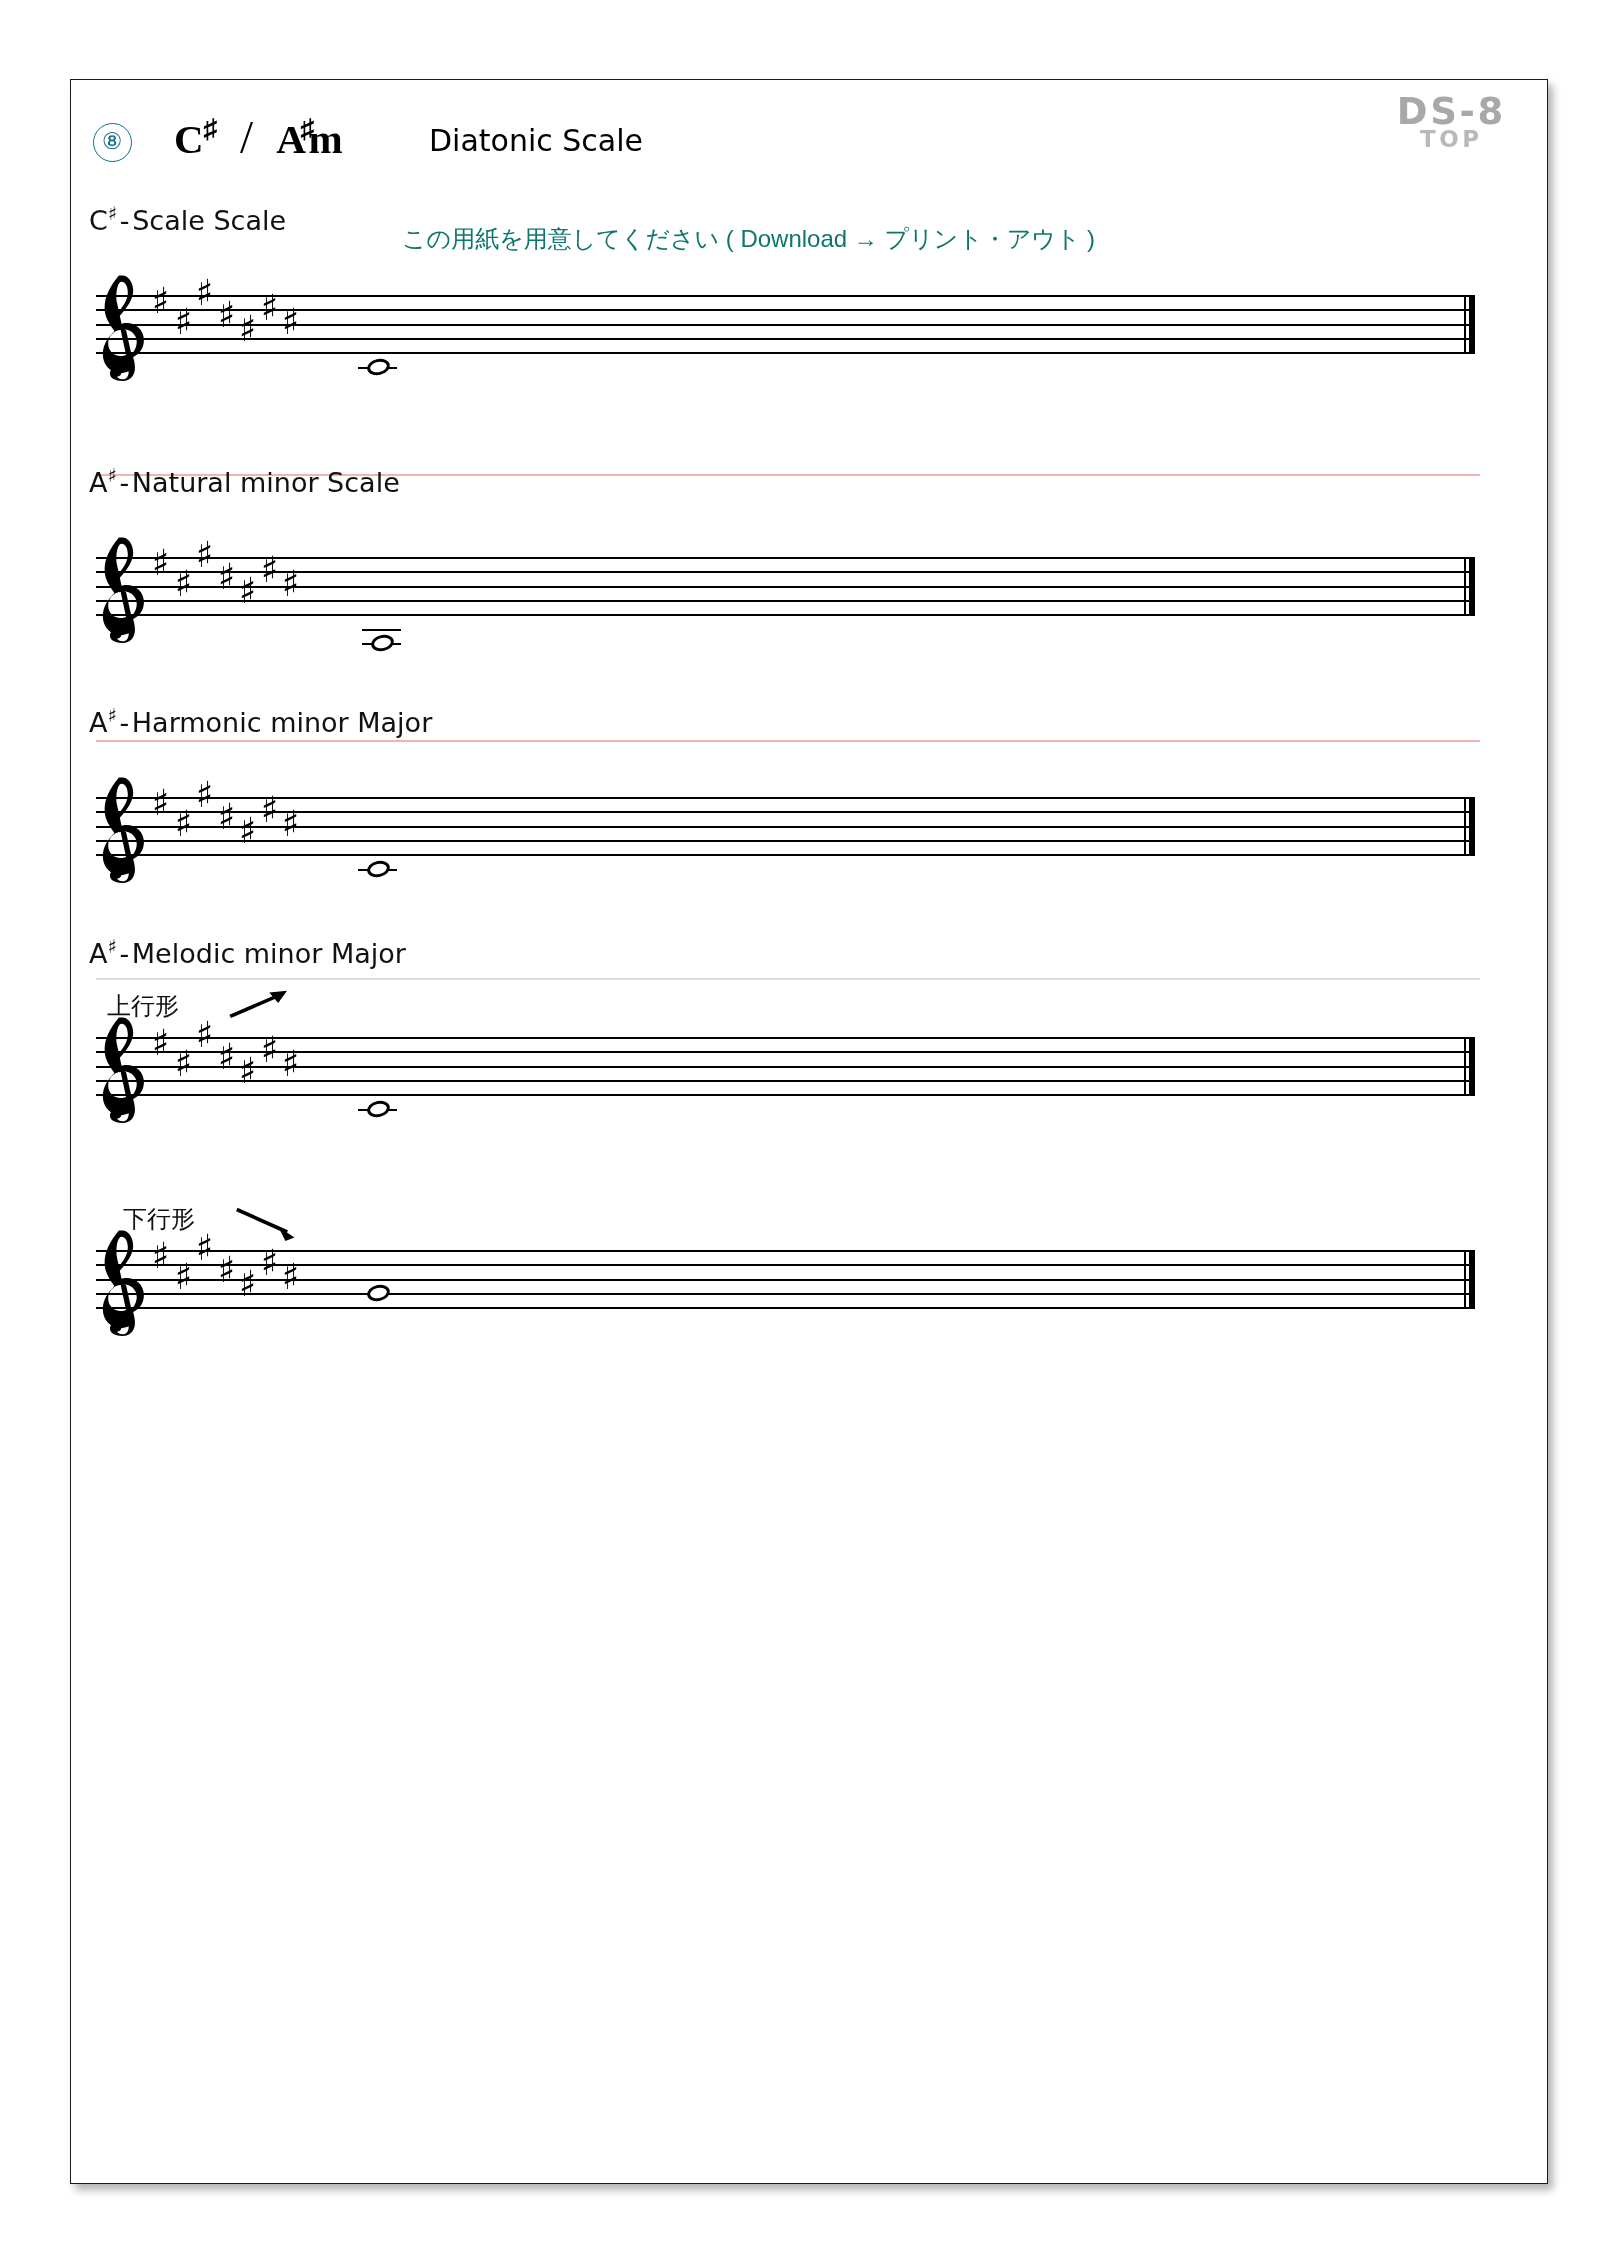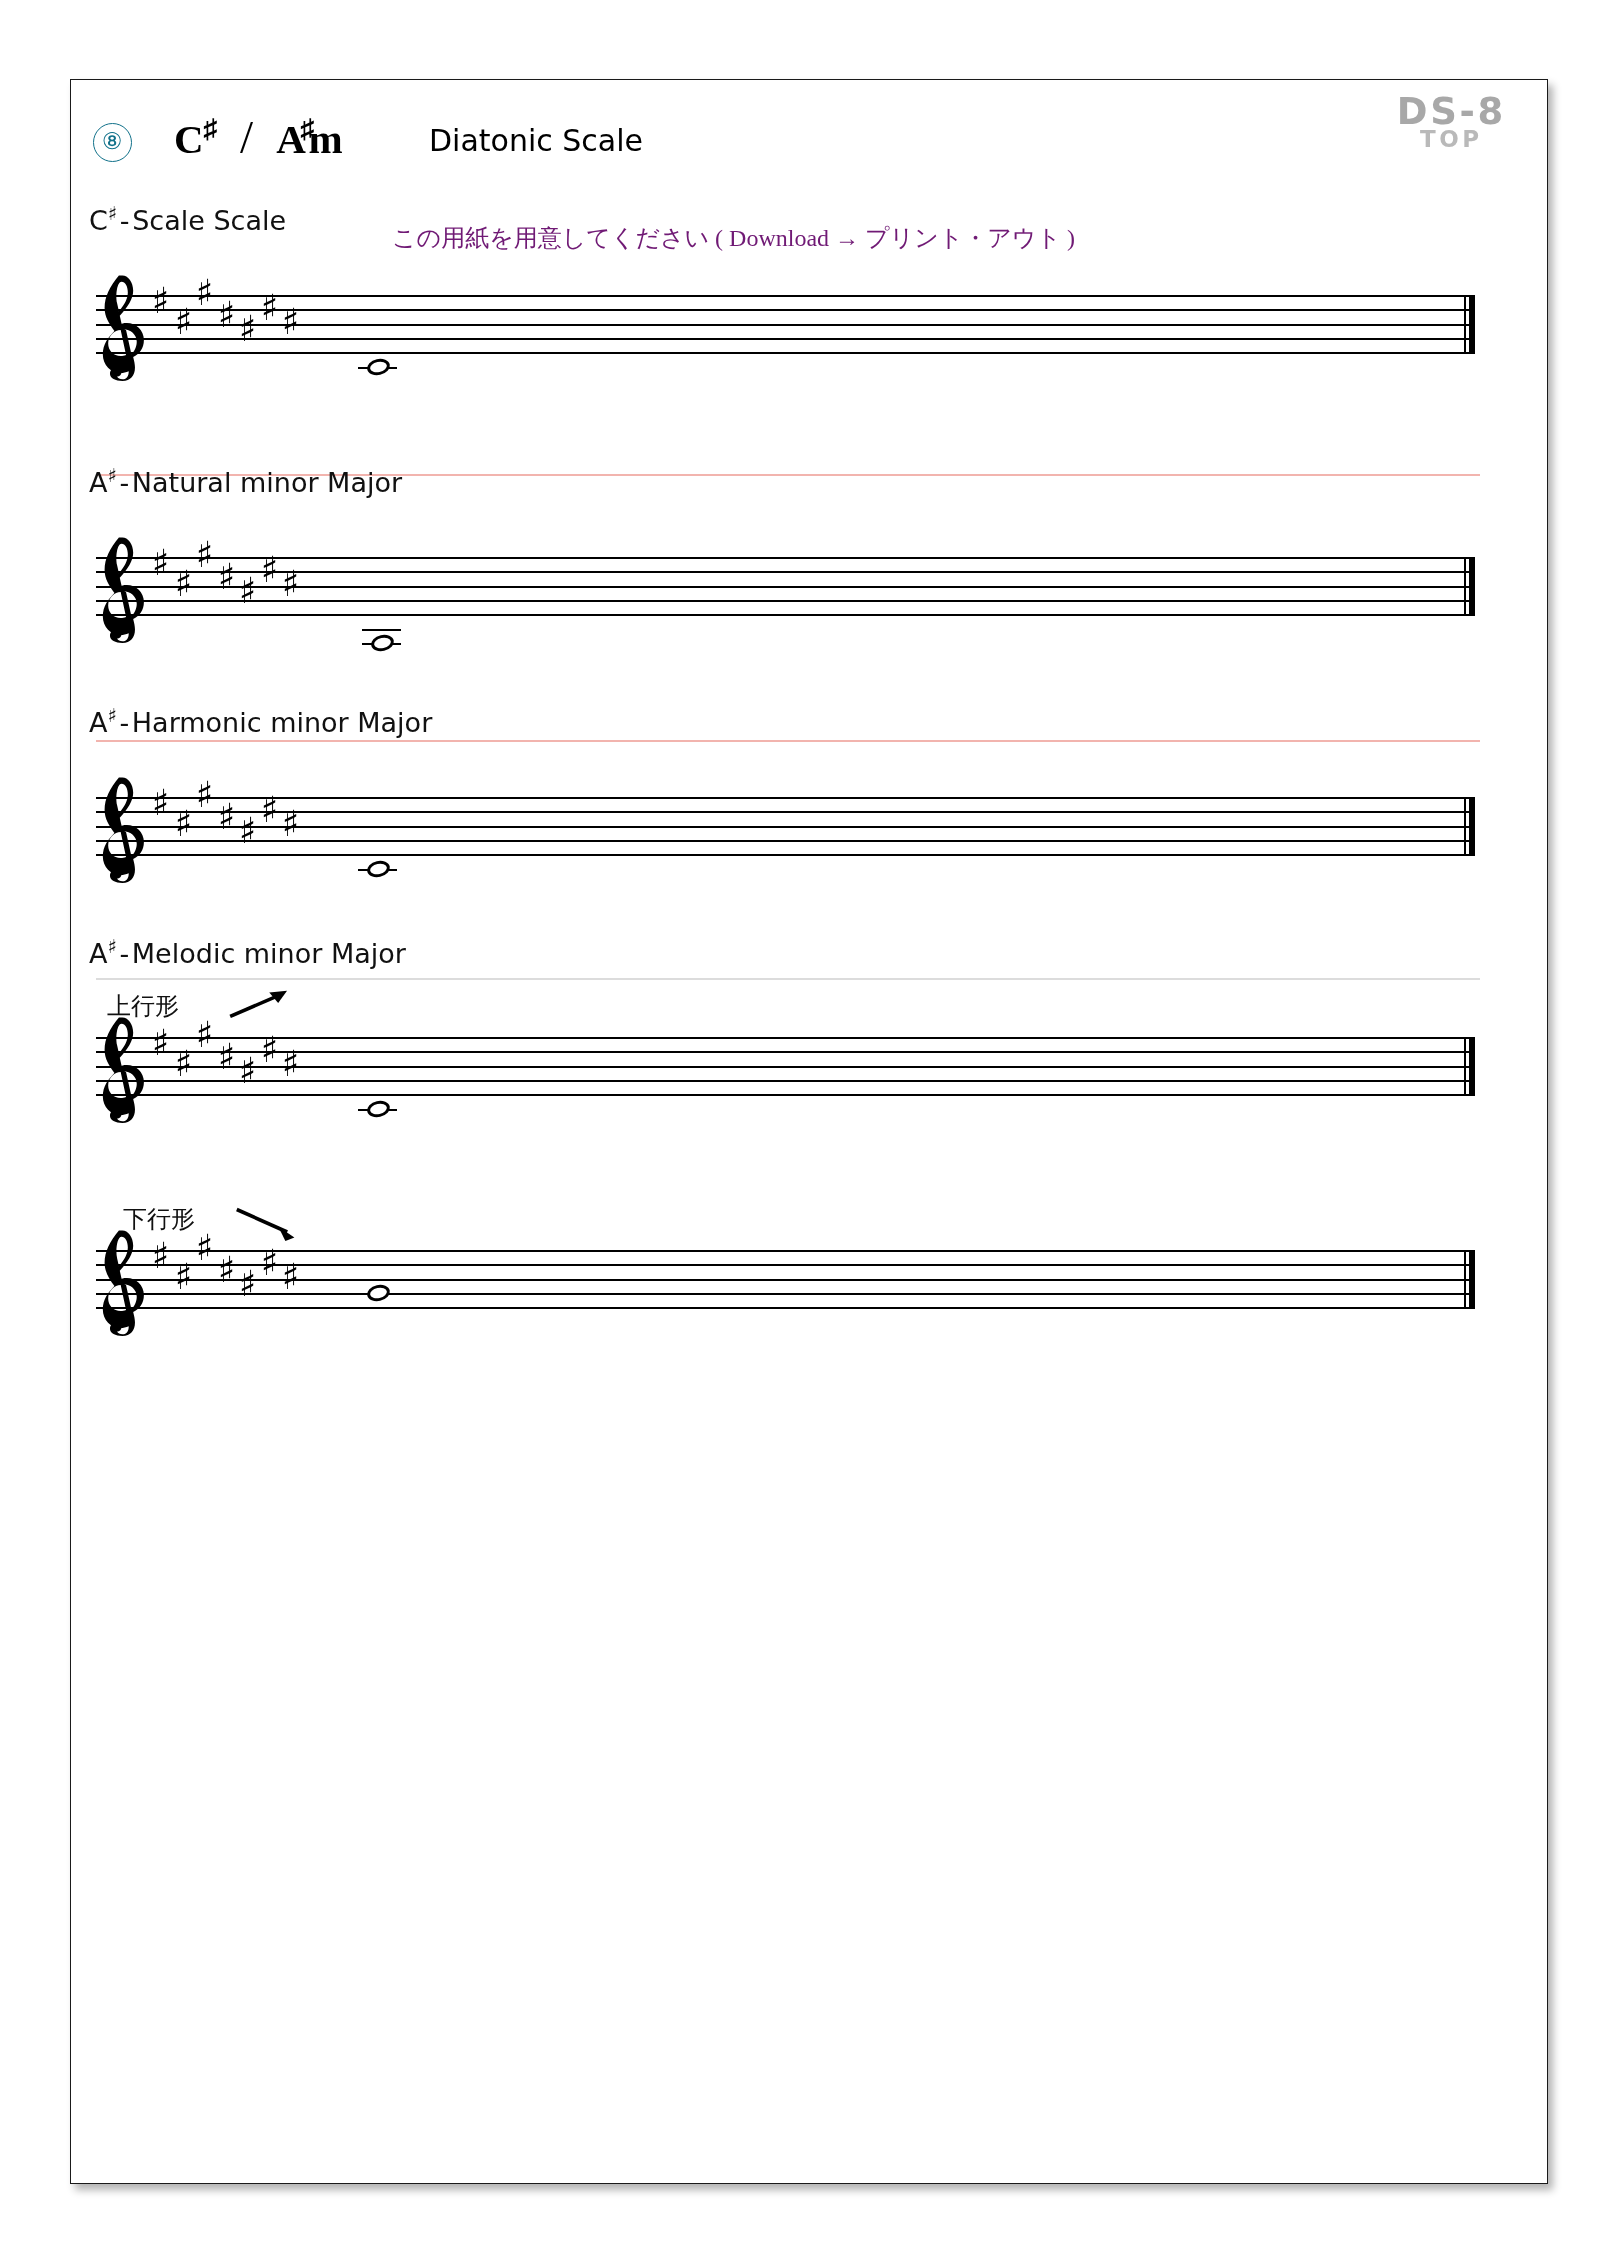--- a/index.html
+++ b/index.html
@@ -28,22 +28,22 @@
   .keysig{position:absolute;left:103px;top:34px;font-family:"Liberation Serif","DejaVu Serif",serif;
           font-weight:bold;color:#000;font-size:41px;line-height:1;white-space:nowrap;}
   .keysig .sup{font-size:27px;vertical-align:super;line-height:0;}
   .keysig .slash{font-weight:normal;font-size:47px;margin:0 23px;display:inline-block;}
   .keysig .tight{margin-left:-5.4px;}
 
   .doc-title{position:absolute;left:358px;top:43px;font-family:"DejaVu Sans",sans-serif;
              font-size:30px;color:#000000;letter-spacing:0px;}
 
   
-  .red-note{position:absolute;left:321px;top:139px;color:#701a75;font-size:24px;line-height:39px;
-            font-family:Liberation Serif, serif;white-space:nowrap;}
+  .red-note{position:absolute;left:331px;top:139px;color:#0f766e;font-size:24px;line-height:39px;
+            font-family:Liberation Sans, sans-serif;white-space:nowrap;}
 
   
   .section{position:absolute;left:0;right:0;}
   .sec-label{position:absolute;left:18px;top:0;font-size:27px;color:#111;font-family:"DejaVu Sans",sans-serif;white-space:nowrap;}
   .sec-label .sup{font-size:19px;vertical-align:super;line-height:0;}
   .sec-label .dash{margin:0 2.7px;}
 
   .sub-label{position:absolute;font-size:24px;color:#111;font-family:"DejaVu Sans",sans-serif;white-space:nowrap;}
 
   .divider{position:absolute;left:0;height:1.8px;background:#f2b4ae;}
@@ -121,21 +121,21 @@
           <div class="ledger" style="left:-7.2px;top:72px;width:39px;"></div>
           <div class="head" style="left:1.8px;top:64px;"></div>
         </div>
       </div>
 
       <div class="divider" style="top:269px;left:25px;width:1384px;"></div>
     </div>
 
     <div class="section" style="top:387px;">
       <div class="sec-label">
-        <span>A</span><span class="sup">♯</span><span class="dash">-</span><span>Natural minor Major</span>
+        <span>A</span><span class="sup">♯</span><span class="dash">-</span><span>Natural minor Scale</span>
       </div>
 
       <div class="staff" style="left:25px;top:90px;width:1379px;height:61px;">
         <div class="sline" style="top:0px;width:1379px;"></div>
         <div class="sline" style="top:14.3px;width:1379px;"></div>
         <div class="sline" style="top:29px;width:1379px;"></div>
         <div class="sline" style="top:43px;width:1379px;"></div>
         <div class="sline" style="top:57px;width:1379px;"></div>
 
         <div class="barline-thin" style="left:1368px;top:0;height:59px;"></div>

